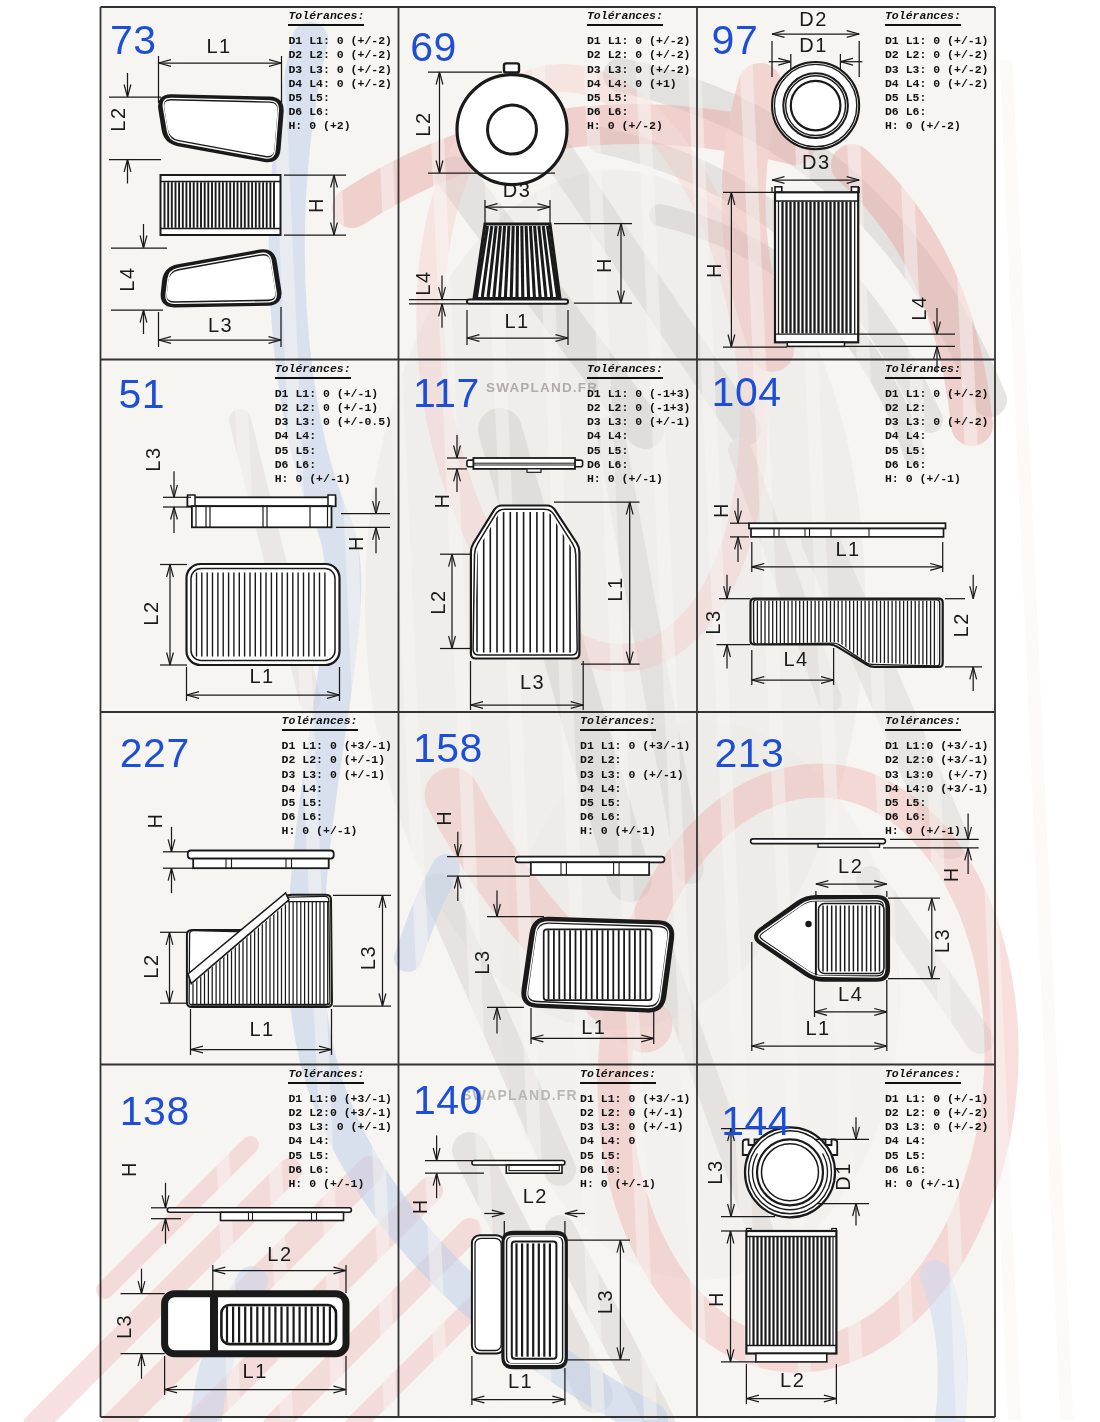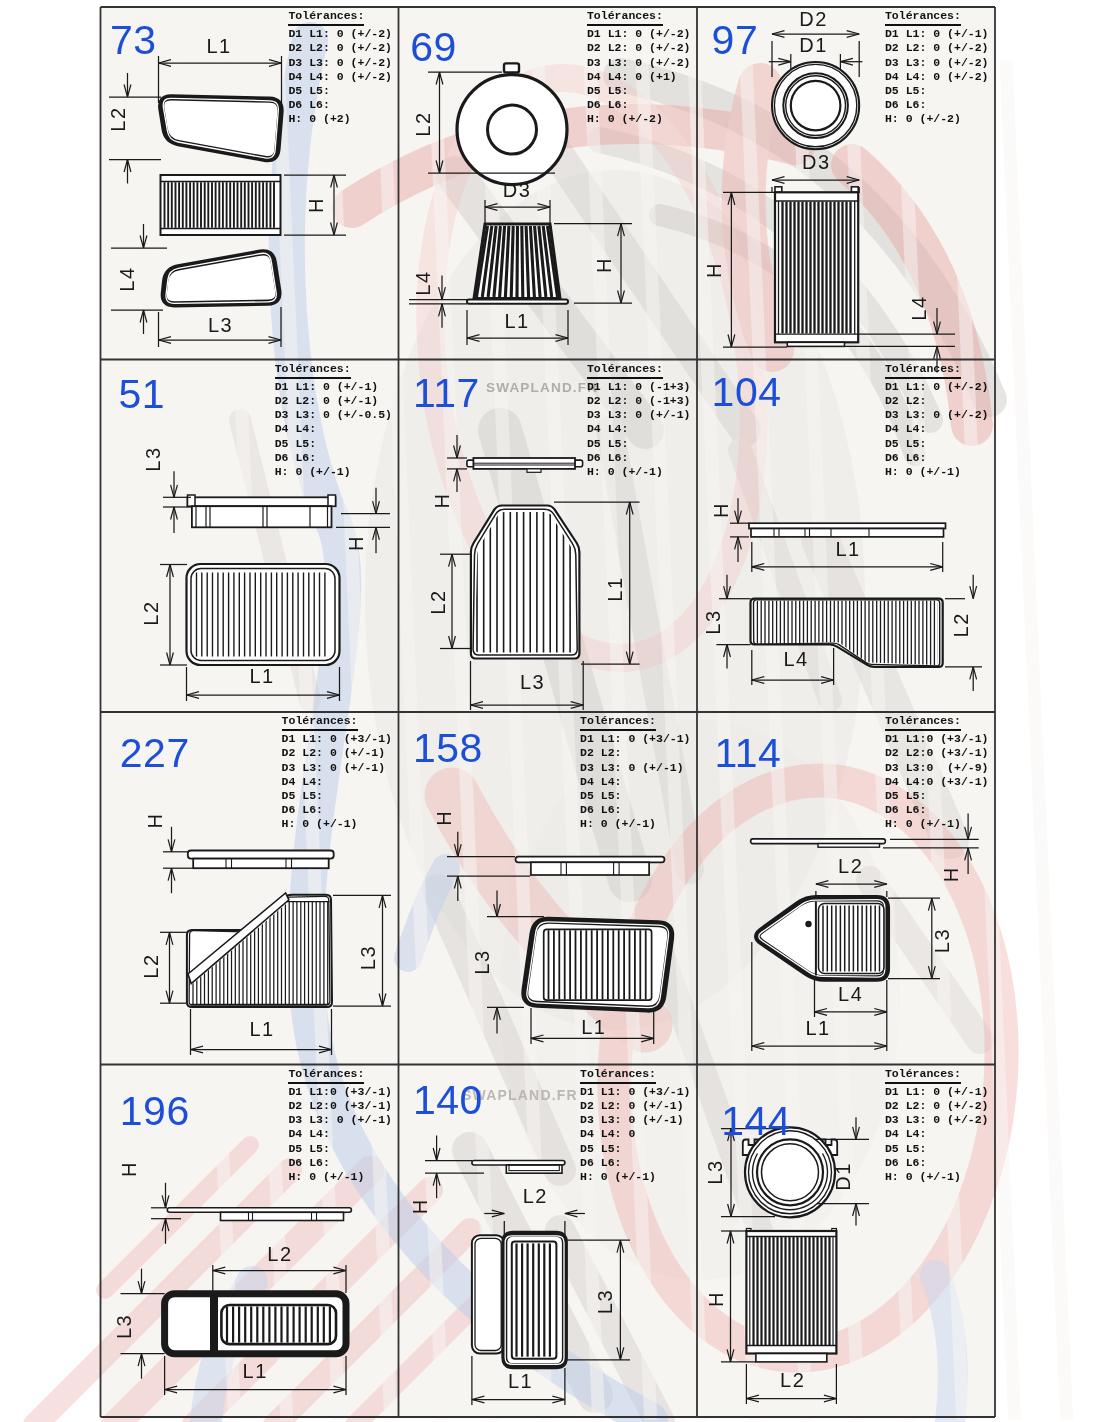--- a/index.html
+++ b/index.html
@@ -1,19 +1,19 @@
 <!DOCTYPE html>
 <html><head><meta charset="utf-8"><style>
 html,body{margin:0;padding:0;background:#ffffff;}
 #page{position:relative;width:1100px;height:1422px;background:#ffffff;overflow:hidden;font-family:"Liberation Sans",sans-serif;}
 #paper{position:absolute;left:100.5px;top:7px;width:894.5px;height:1410px;background:#f7f5f2;}
 .cell{position:absolute;}
 .num{position:absolute;font-size:41px;font-weight:400;color:#1d4ed8;letter-spacing:0.5px;line-height:1;}
 .tol{position:absolute;right:6.5px;top:2px;font-family:"Liberation Mono",monospace;font-size:11.5px;font-weight:700;color:#111;line-height:14.2px;white-space:pre;}
-.tol .tt{border-bottom:2.2px solid #111;padding-bottom:1px;margin-bottom:1px;display:inline-block;}
+.tol .tt{border-bottom:2.2px solid #111;padding-bottom:1px;margin-bottom:8px;display:inline-block;font-style:italic;}
 </style></head><body>
 <div id="page">
 
 <div id="paper"></div>
 
 <svg width="1100" height="1422" viewBox="0 0 1100 1422" style="position:absolute;left:0;top:0">
       <g opacity="0.5" stroke-linecap="round">
         <line x1="35" y1="1425" x2="290" y2="1170" stroke="#f1c3c1" stroke-width="24"></line>
         <line x1="115" y1="1425" x2="370" y2="1170" stroke="#f1c3c1" stroke-width="28"></line>
         <line x1="195" y1="1425" x2="430" y2="1190" stroke="#f1c3c1" stroke-width="26"></line>
@@ -785,22 +785,22 @@
         <text x="153.7" y="282.0" font-family="Liberation Sans, sans-serif" font-size="20" fill="#1a1a1a" text-anchor="middle" dominant-baseline="central" letter-spacing="1.5">L4</text>
         <line x1="54.8" y1="230.0" x2="54.8" y2="339.0" stroke="#1a1a1a" stroke-width="1.25"></line>
         <line x1="189.8" y1="305.0" x2="189.8" y2="339.0" stroke="#1a1a1a" stroke-width="1.25"></line>
         <line x1="54.8" y1="334.0" x2="189.8" y2="334.0" stroke="#1a1a1a" stroke-width="1.25"></line>
         <line x1="54.8" y1="334.0" x2="67.3" y2="330.6" stroke="#1a1a1a" stroke-width="1.2"></line>
         <line x1="54.8" y1="334.0" x2="67.3" y2="337.4" stroke="#1a1a1a" stroke-width="1.2"></line>
         <line x1="189.8" y1="334.0" x2="177.3" y2="337.4" stroke="#1a1a1a" stroke-width="1.2"></line>
         <line x1="189.8" y1="334.0" x2="177.3" y2="330.6" stroke="#1a1a1a" stroke-width="1.2"></line>
         <text x="121.0" y="316.0" font-family="Liberation Sans, sans-serif" font-size="20" fill="#1a1a1a" text-anchor="middle" dominant-baseline="central" letter-spacing="1.5">L1</text>
       </svg>
-      <div class="num" style="left:17.4px;top:20.7px">114</div>
-      <div class="tol"><div class="tt">Tolérances:</div><div>D1 L1:0 (+3/-1)</div><div>D2 L2:0 (+3/-1)</div><div>D3 L3:0  (+/-9)</div><div>D4 L4:0 (+3/-1)</div><div>D5 L5:</div><div>D6 L6:</div><div>H: 0 (+/-1)</div></div>
+      <div class="num" style="left:17.4px;top:20.7px">213</div>
+      <div class="tol"><div class="tt">Tolérances:</div><div>D1 L1:0 (+3/-1)</div><div>D2 L2:0 (+3/-1)</div><div>D3 L3:0  (+/-7)</div><div>D4 L4:0 (+3/-1)</div><div>D5 L5:</div><div>D6 L6:</div><div>H: 0 (+/-1)</div></div>
     </div>
 
 <div class="cell" style="left:100.5px;top:1064.5px;width:298px;height:352.5px">
       <svg width="298" height="353" viewBox="0 0 298 353" style="position:absolute;left:0;top:0;overflow:visible">
         <line x1="50.0" y1="142.8" x2="66.0" y2="142.8" stroke="#1a1a1a" stroke-width="1.25"></line>
         <line x1="50.0" y1="153.7" x2="80.0" y2="153.7" stroke="#1a1a1a" stroke-width="1.25"></line>
         <line x1="64.5" y1="117.8" x2="64.5" y2="142.8" stroke="#1a1a1a" stroke-width="1.25"></line>
         <line x1="64.5" y1="142.8" x2="61.1" y2="130.3" stroke="#1a1a1a" stroke-width="1.2"></line>
         <line x1="64.5" y1="142.8" x2="67.9" y2="130.3" stroke="#1a1a1a" stroke-width="1.2"></line>
         <line x1="64.5" y1="153.7" x2="64.5" y2="178.7" stroke="#1a1a1a" stroke-width="1.25"></line>
@@ -853,21 +853,21 @@
         <text x="22.7" y="261.4" transform="rotate(-90 22.7 261.4)" font-family="Liberation Sans, sans-serif" font-size="20" fill="#1a1a1a" text-anchor="middle" dominant-baseline="central" letter-spacing="1.5">L3</text>
         <line x1="63.6" y1="291.0" x2="63.6" y2="330.0" stroke="#1a1a1a" stroke-width="1.25"></line>
         <line x1="245.0" y1="291.0" x2="245.0" y2="330.0" stroke="#1a1a1a" stroke-width="1.25"></line>
         <line x1="63.6" y1="324.5" x2="245.0" y2="324.5" stroke="#1a1a1a" stroke-width="1.25"></line>
         <line x1="63.6" y1="324.5" x2="76.1" y2="321.1" stroke="#1a1a1a" stroke-width="1.2"></line>
         <line x1="63.6" y1="324.5" x2="76.1" y2="327.9" stroke="#1a1a1a" stroke-width="1.2"></line>
         <line x1="245.0" y1="324.5" x2="232.5" y2="327.9" stroke="#1a1a1a" stroke-width="1.2"></line>
         <line x1="245.0" y1="324.5" x2="232.5" y2="321.1" stroke="#1a1a1a" stroke-width="1.2"></line>
         <text x="154.2" y="306.0" font-family="Liberation Sans, sans-serif" font-size="20" fill="#1a1a1a" text-anchor="middle" dominant-baseline="central" letter-spacing="1.5">L1</text>
       </svg>
-      <div class="num" style="left:19.3px;top:26.4px">196</div>
+      <div class="num" style="left:19.3px;top:26.4px">138</div>
       <div class="tol"><div class="tt">Tolérances:</div><div>D1 L1:0 (+3/-1)</div><div>D2 L2:0 (+3/-1)</div><div>D3 L3: 0 (+/-1)</div><div>D4 L4:</div><div>D5 L5:</div><div>D6 L6:</div><div>H: 0 (+/-1)</div></div>
     </div>
 
 <div class="cell" style="left:398.5px;top:1064.5px;width:298.5px;height:352.5px">
       <svg width="298" height="353" viewBox="0 0 298 353" style="position:absolute;left:0;top:0;overflow:visible">
         <rect x="72.9" y="95.5" width="93" height="4.5" rx="2.2" fill="white" stroke="#1a1a1a" stroke-width="1.6"></rect>
         <rect x="107.3" y="100" width="55.7" height="8.2" fill="white" stroke="#1a1a1a" stroke-width="1.6"></rect>
         <rect x="110" y="100" width="50.3" height="5.6" fill="none" stroke="#1a1a1a" stroke-width="1.1"></rect>
         <line x1="26.0" y1="95.5" x2="73.0" y2="95.5" stroke="#1a1a1a" stroke-width="1.25"></line>
         <line x1="26.0" y1="108.2" x2="85.0" y2="108.2" stroke="#1a1a1a" stroke-width="1.25"></line>

